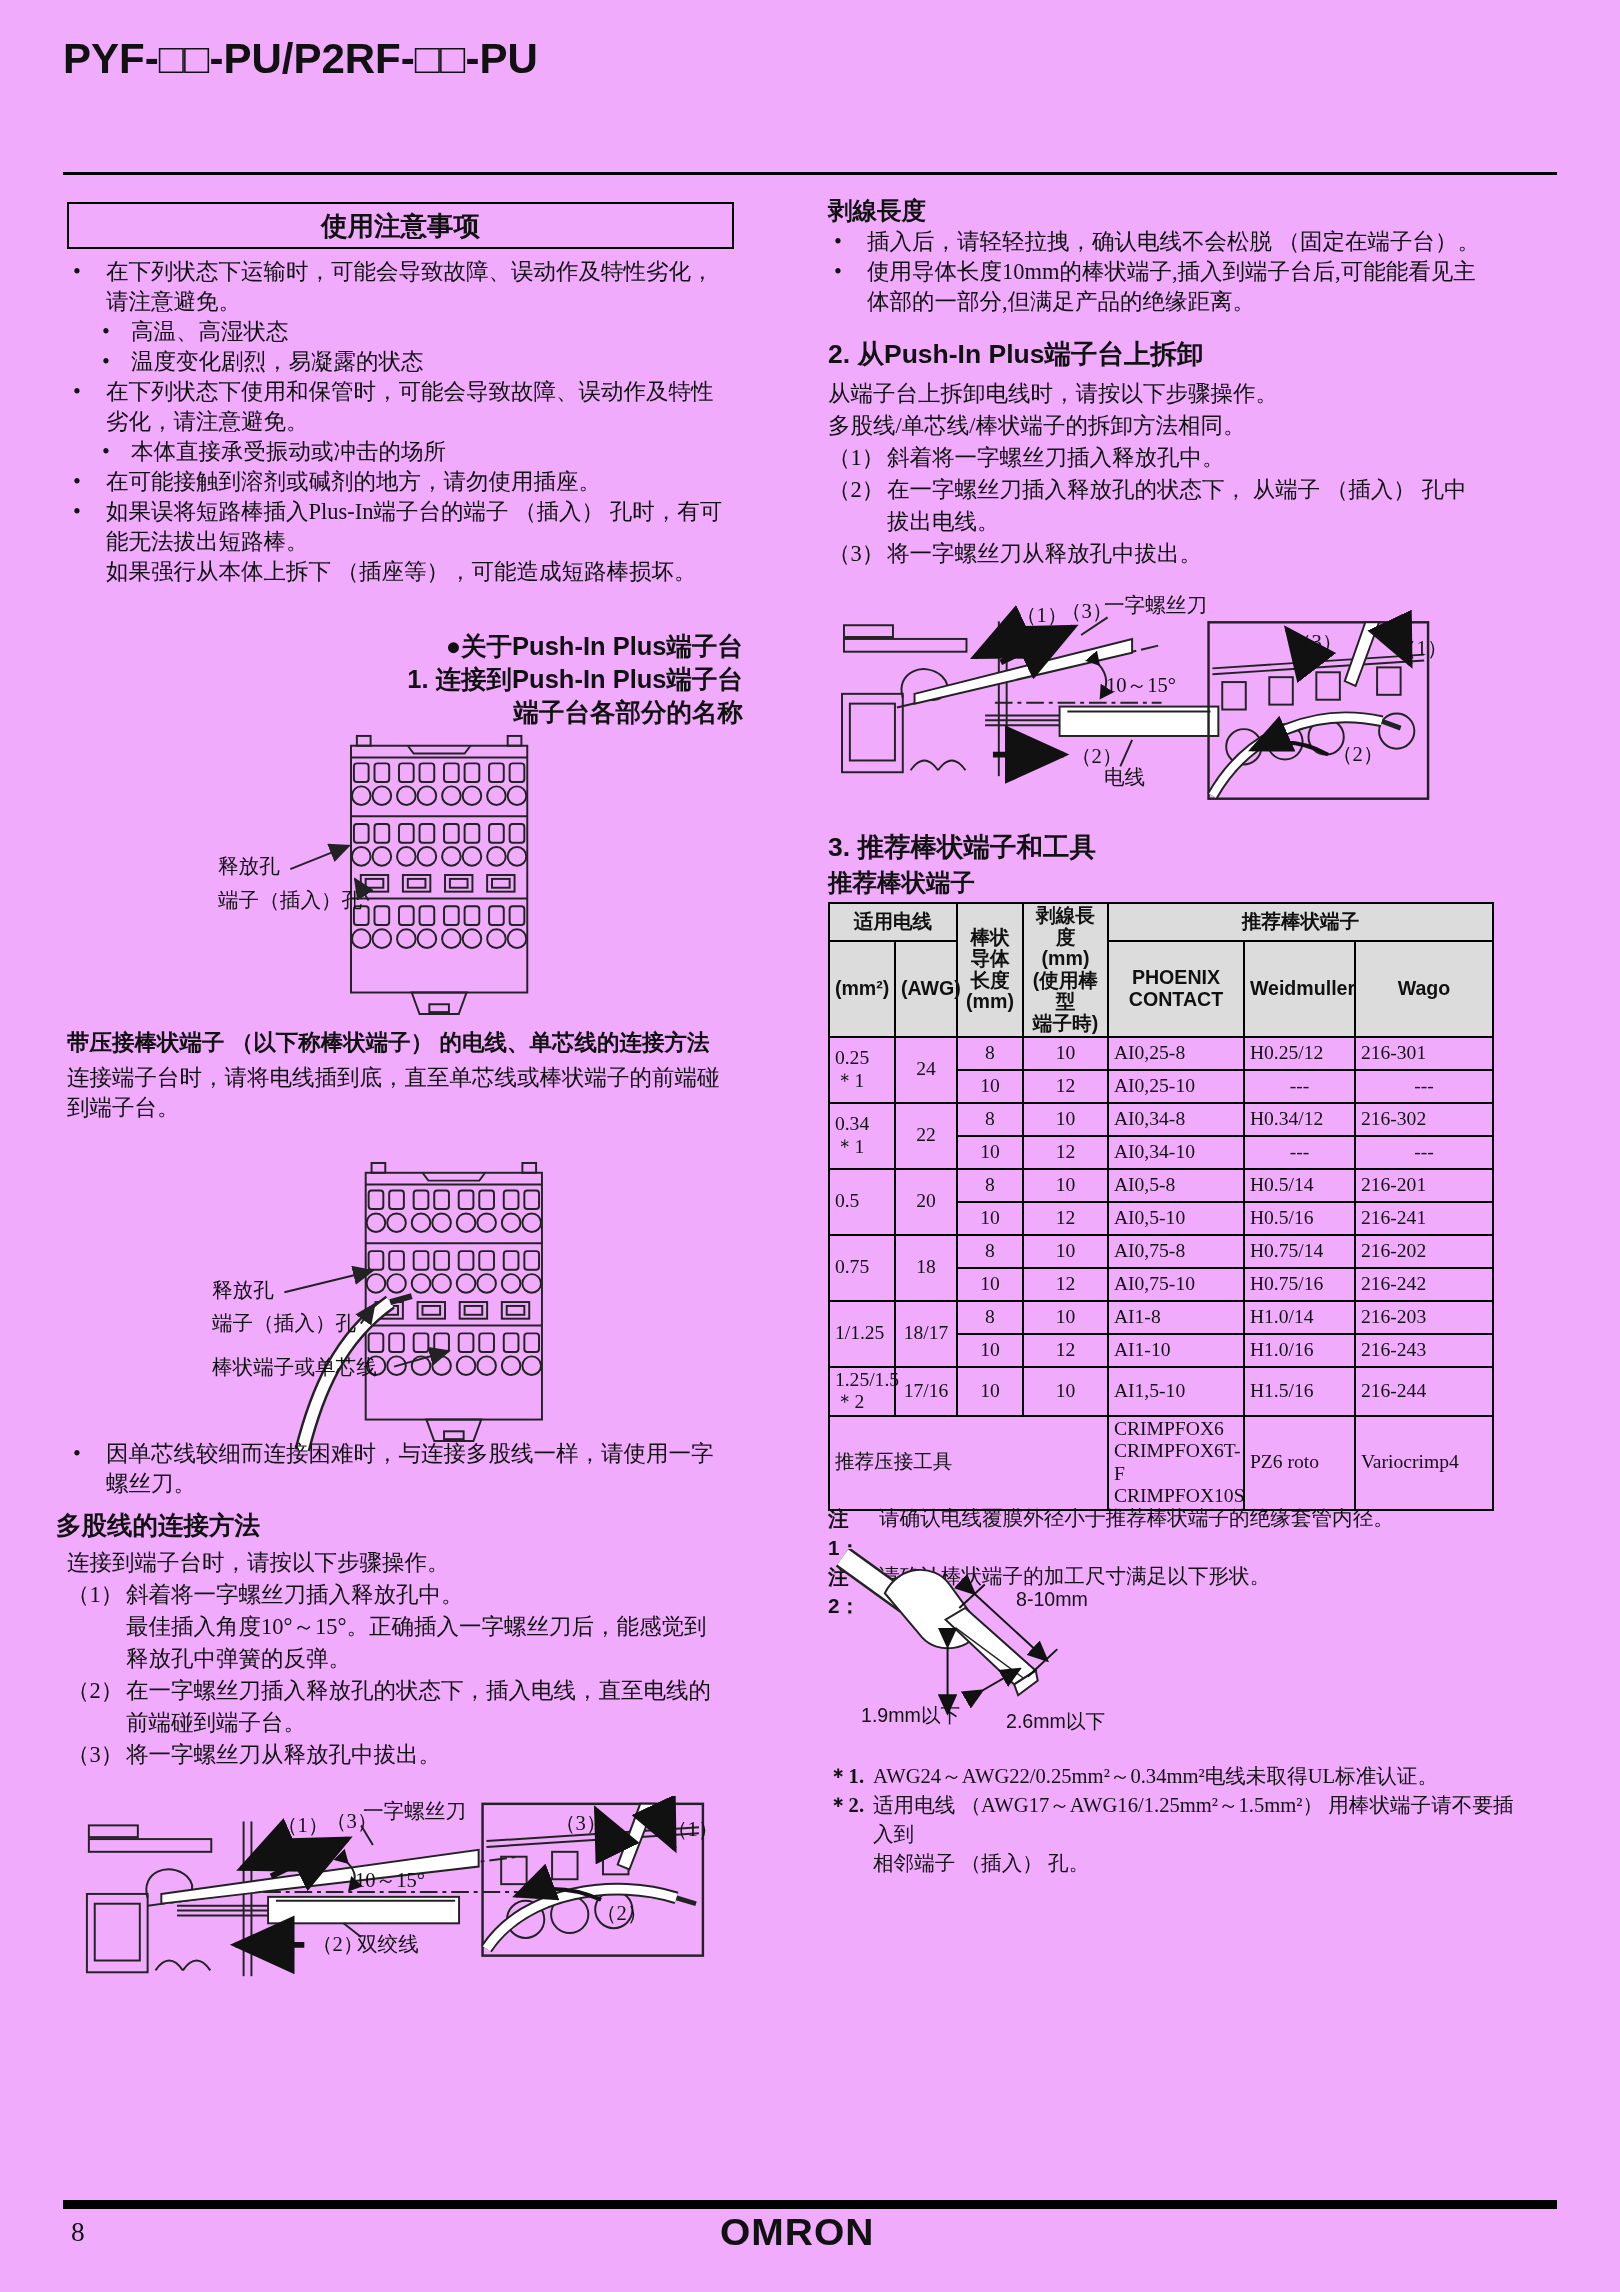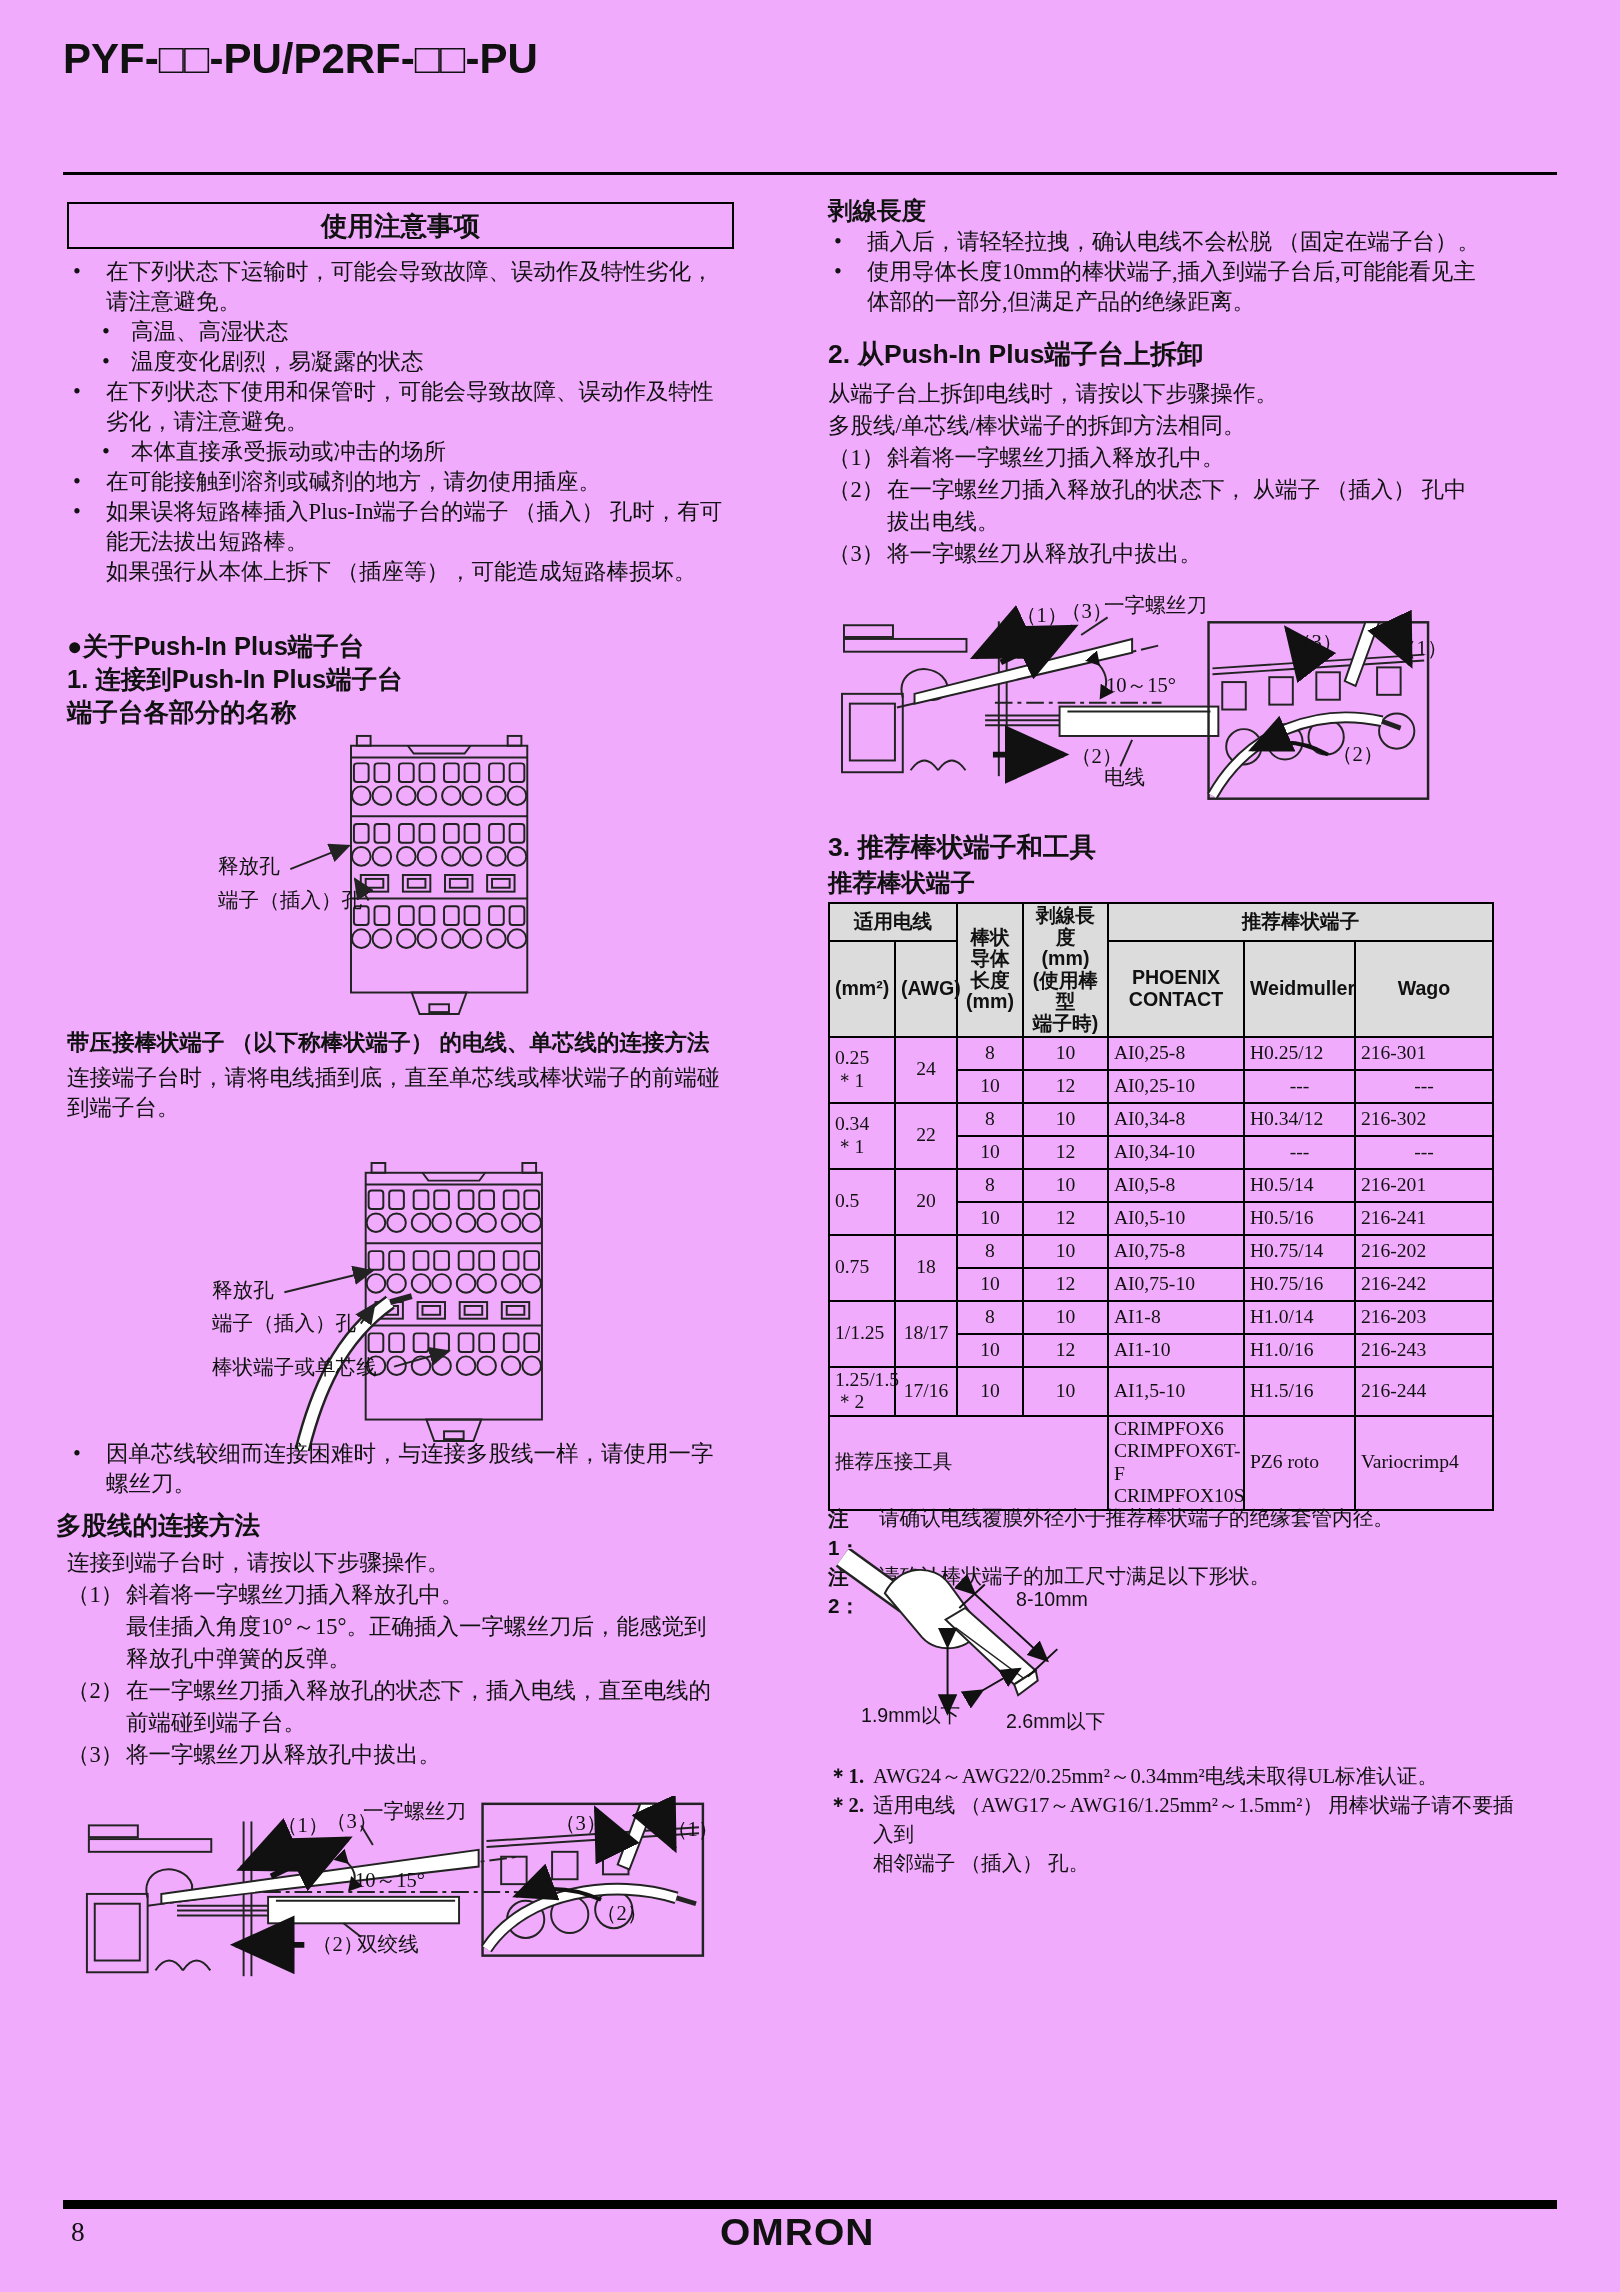--- a/index.html
+++ b/index.html
@@ -104,21 +104,21 @@
       <div class="bt">在可能接触到溶剂或碱剂的地方，请勿使用插座。</div>
     </div>
     <div class="bl">
       <span class="bu">•</span>
       <div class="bt pre">如果误将短路棒插入Plus-In端子台的端子 （插入） 孔时，有可
 能无法拔出短路棒。
 如果强行从本体上拆下 （插座等），可能造成短路棒损坏。</div>
     </div>
   </div>
 
-  <div class="abs sans b h26" style="left:67px;top:630px;width:676px;">
+  <div class="abs sans b h26" style="left:67px;top:630px;width:676px;text-align:right;">
     <div>●关于Push-In Plus端子台</div>
     <div>1. 连接到Push-In Plus端子台</div>
     <div>端子台各部分的名称</div>
   </div>
 
   <div class="fig" style="left:67px;top:732px;width:568px;height:286px;">
     <svg width="568" height="286" viewBox="0 0 580 292">
       <defs>
         <marker id="ah1" markerWidth="12" markerHeight="10" refX="10" refY="5" orient="auto">
             <path d="M0,0L11,5L0,10z" fill="#222"></path>

